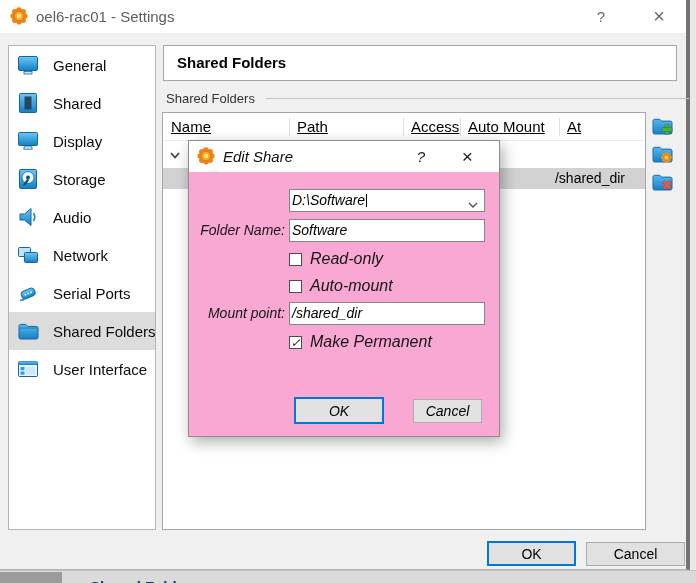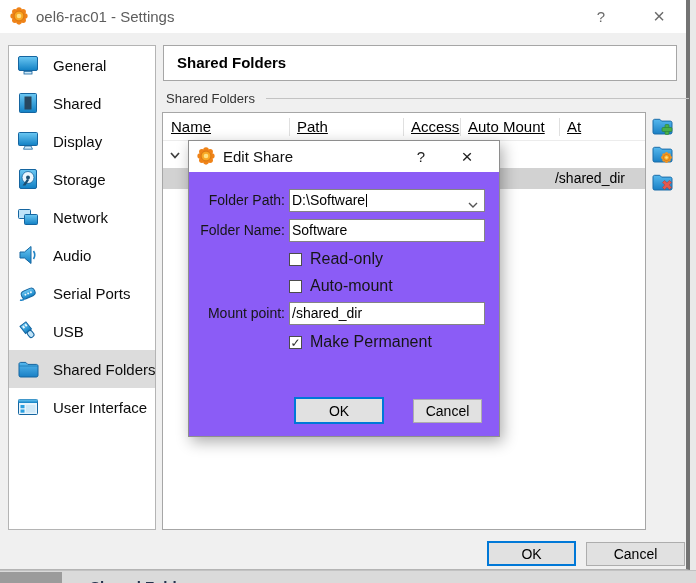--- a/index.html
+++ b/index.html
@@ -37,22 +37,22 @@
   .at-value { position:absolute; left:380px; top:0; width:82px; height:21px; line-height:21px; text-align:right; font-size:14px; color:#000; }
 
   .share-tool { position:absolute; width:22px; height:22px; cursor:default; }
 
   
   .btn { position:absolute; background:#e1e1e1; border:1px solid #adadad; font-size:14px; color:#000;
          display:flex; align-items:center; justify-content:center; font-family:"Liberation Sans", sans-serif; }
   .btn.focus { border:2px solid #0078d7; }
 
   
-  .dialog { position:absolute; left:188px; top:140px; width:312px; height:297px; background:#8b5cf6;
-            border:1px solid #8e8e8e; box-shadow:3px 5px 14px rgba(0,0,0,.32); }
+  .dialog { position:absolute; left:188px; top:140px; width:312px; height:297px; background:#f9a8d4;
+            border:1px solid #8e8e8e; box-shadow:3px 5px 14px rgba(0,0,0,.32);font-style:italic; }
   .dlg-titlebar { position:absolute; left:0; top:0; width:100%; height:31px; background:#fff; }
   .dlg-title { position:absolute; left:34px; top:0; height:31px; line-height:31px; font-size:15px; color:#101010; }
   .dlg-tb-btn { position:absolute; top:0; width:24px; height:31px; line-height:31px; text-align:center; color:#222; }
   .dlg-label { position:absolute; left:8px; width:88px; text-align:right; font-size:14px; color:#161616; line-height:23px; }
   .dlg-input { position:absolute; left:100px; width:196px; height:23px; background:#fff; border:1px solid #848484;
                font-size:14px; line-height:21px; padding:0 2px; color:#000; white-space:nowrap; overflow:hidden; }
   .caret { display:inline-block; width:1px; height:13px; background:#000; vertical-align:-2px; margin-left:1px; }
   .combo-chevron { position:absolute; right:5px; top:6px; width:12px; height:12px; }
   .chk { position:absolute; left:100px; display:flex; align-items:center; }
   .chk .box { width:13px; height:13px; background:#fff; border:1px solid #4c4c4c; font-size:12px; line-height:12px;
@@ -146,65 +146,52 @@
               <circle cx="12" cy="10.5" r="2" fill="#1b4f72"></circle>
               <path d="M11 12 L6.5 18.5 L9.5 18.5 L13.2 12.8 z" fill="#1b4f72"></path>
             </svg>
         </span>
         <span class="side-label">Storage</span>
       </div>
 
       <div class="side-item">
         <span class="side-icon">
           <svg width="24" height="24" viewBox="0 0 24 24">
+              <path d="M4 9 h4.5 l6.5 -5.5 v17 l-6.5 -5.5 H4 z" fill="url(#bgrad)" stroke="#1565a0"></path>
+              <path d="M17.5 8 q2.5 4 0 8" fill="none" stroke="#1f83c5" stroke-width="1.6"></path>
+            </svg>
+        </span>
+        <span class="side-label">Audio</span>
+      </div>
+
+      <div class="side-item">
+        <span class="side-icon">
+          <svg width="24" height="24" viewBox="0 0 24 24">
               <rect x="2.5" y="4.5" width="12" height="9" rx="1" fill="#bfe3f8" stroke="#1565a0"></rect>
               <rect x="8.5" y="9.5" width="13" height="10" rx="1" fill="url(#bgrad)" stroke="#1565a0"></rect>
             </svg>
         </span>
         <span class="side-label">Network</span>
-      </div>
-
-      <div class="side-item">
-        <span class="side-icon">
-          <svg width="24" height="24" viewBox="0 0 24 24">
-              <path d="M4 9 h4.5 l6.5 -5.5 v17 l-6.5 -5.5 H4 z" fill="url(#bgrad)" stroke="#1565a0"></path>
-              <path d="M17.5 8 q2.5 4 0 8" fill="none" stroke="#1f83c5" stroke-width="1.6"></path>
-            </svg>
-        </span>
-        <span class="side-label">Audio</span>
       </div>
 
       <div class="side-item">
         <span class="side-icon">
           <svg width="24" height="24" viewBox="0 0 24 24">
               <g transform="rotate(-24 12 12)">
                 <rect x="5" y="8.5" width="14" height="8" rx="3.5" fill="url(#bgrad)" stroke="#1565a0"></rect>
                 <circle cx="9" cy="12.5" r="1" fill="#eaf6fd"></circle>
                 <circle cx="12" cy="12.5" r="1" fill="#eaf6fd"></circle>
                 <circle cx="15" cy="12.5" r="1" fill="#eaf6fd"></circle>
               </g>
               <path d="M4 19 q3 1 5 -2" fill="none" stroke="#1f83c5" stroke-width="1.4"></path>
             </svg>
         </span>
         <span class="side-label">Serial Ports</span>
       </div>
 
-      <div class="side-item">
-        <span class="side-icon">
-          <svg width="24" height="24" viewBox="0 0 24 24">
-              <g transform="rotate(-38 12 12)">
-                <rect x="8.5" y="3.5" width="7.5" height="9" fill="url(#bgrad)" stroke="#1565a0"></rect>
-                <rect x="10" y="5" width="1.8" height="2.5" fill="#eaf6fd"></rect>
-                <rect x="13" y="5" width="1.8" height="2.5" fill="#eaf6fd"></rect>
-                <rect x="9.6" y="12.5" width="5.3" height="7" rx="2.2" fill="#bfe3f8" stroke="#1565a0"></rect>
-              </g>
-            </svg>
-        </span>
-        <span class="side-label">USB</span>
-      </div>
 
       <div class="side-item selected">
         <span class="side-icon">
           <svg width="24" height="24" viewBox="0 0 24 24">
               <path d="M3 7 c0-.9.7-1.6 1.6-1.6 h5.2 l2 2 h8.6 c.9 0 1.6.7 1.6 1.6 v9.4 c0 .9-.7 1.6-1.6 1.6 H4.6 C3.7 20 3 19.3 3 18.4 z" fill="url(#fgrad)" stroke="#1565a0"></path>
               <path d="M3 9 h19" stroke="#1b77b4" stroke-width="0.8"></path>
             </svg>
         </span>
         <span class="side-label">Shared Folders</span>
       </div>
@@ -312,21 +299,20 @@
             </g>
             <circle cx="10" cy="10" r="5.4" fill="#f9a825" stroke="#c06108" stroke-width="0.6"></circle>
             <circle cx="10" cy="10" r="2.6" fill="#ffe082"></circle>
           </svg>
         </span>
         <span class="dlg-title">Edit Share</span>
         <span class="dlg-tb-btn" style="left:220px;font-size:15px">?</span>
         <span class="dlg-tb-btn" style="left:266px;font-size:19px">×</span>
       </div>
 
-      <span class="dlg-label" style="top:48px">Folder Path:</span>
       <div class="dlg-input" style="top:48px">
         <span>D:\Software</span><span class="caret"></span>
         <span class="combo-chevron">
           <svg width="12" height="12" viewBox="0 0 12 12">
               <polyline points="2,4 6,8 10,4" fill="none" stroke="#555" stroke-width="1.4"></polyline>
             </svg>
         </span>
       </div>
 
       <span class="dlg-label" style="top:78px">Folder Name:</span>

